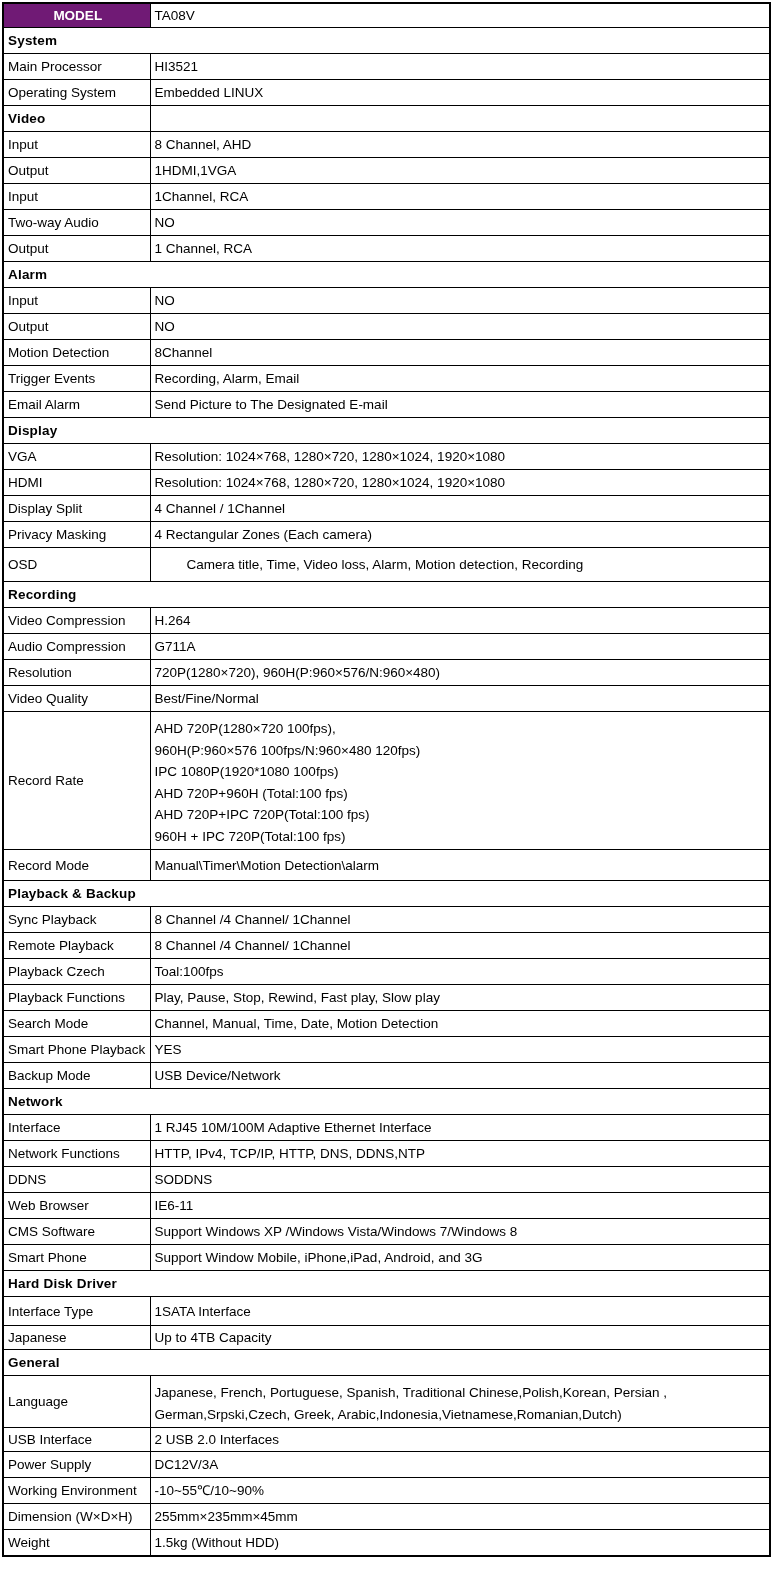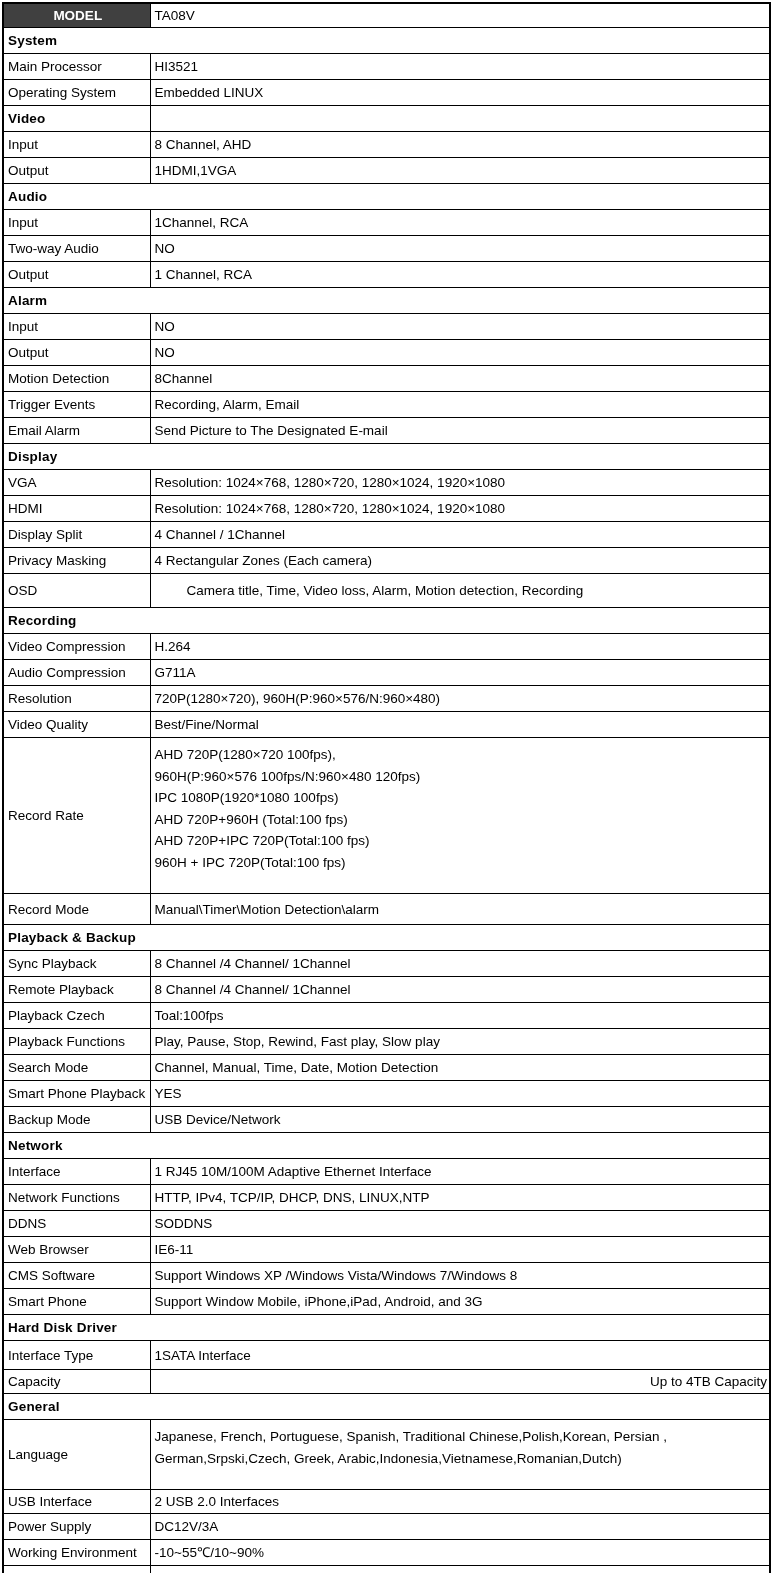--- a/index.html
+++ b/index.html
@@ -50,35 +50,35 @@
     font-size: 14px;
     text-align: center;
     padding: 0 2px;
   }
   td.model-value-cell { font-size: 13.5px; }
 
   td.value-cell.multiline {
     white-space: pre-line;
     line-height: 21.5px;
     padding-top: 6px;
-    padding-bottom: 20px;
+    padding-bottom: 2px;
   }
 </style>
 </head>
 <body>
 
 <div class="page">
   <table class="spec">
     <colgroup>
       <col class="c-label">
       <col class="c-value">
     </colgroup>
     <tbody id="spec-body">
       <tr class="model-row">
-        <td class="model-label-cell" style="background: #404040;">MODEL</td>
+        <td class="model-label-cell" style="background: #701a75;">MODEL</td>
         <td class="model-value-cell">TA08V</td>
       </tr>
 
     <tr>
           <td class="section-cell" colspan="2">System</td>
         </tr>
         <tr class="data-row">
           <td class="label-cell">Main Processor</td>
           <td class="value-cell">HI3521</td>
         </tr>
@@ -90,23 +90,20 @@
           <td class="section-cell">Video</td>
           <td class="section-cell"></td>
         </tr>
         <tr class="data-row">
           <td class="label-cell">Input</td>
           <td class="value-cell">8 Channel, AHD</td>
         </tr>
         <tr class="data-row">
           <td class="label-cell">Output</td>
           <td class="value-cell">1HDMI,1VGA</td>
-        </tr>
-        <tr>
-          <td class="section-cell" colspan="2">Audio</td>
         </tr>
         <tr class="data-row">
           <td class="label-cell">Input</td>
           <td class="value-cell">1Channel, RCA</td>
         </tr>
         <tr class="data-row">
           <td class="label-cell">Two-way Audio</td>
           <td class="value-cell">NO</td>
         </tr>
         <tr class="data-row">
@@ -224,21 +221,21 @@
         </tr>
         <tr>
           <td class="section-cell" colspan="2">Network</td>
         </tr>
         <tr class="data-row">
           <td class="label-cell">Interface</td>
           <td class="value-cell">1 RJ45 10M/100M Adaptive Ethernet Interface</td>
         </tr>
         <tr class="data-row">
           <td class="label-cell">Network Functions</td>
-          <td class="value-cell">HTTP, IPv4, TCP/IP, DHCP, DNS, LINUX,NTP</td>
+          <td class="value-cell">HTTP, IPv4, TCP/IP, HTTP, DNS, DDNS,NTP</td>
         </tr>
         <tr class="data-row">
           <td class="label-cell">DDNS</td>
           <td class="value-cell">SODDNS</td>
         </tr>
         <tr class="data-row">
           <td class="label-cell">Web Browser</td>
           <td class="value-cell">IE6-11</td>
         </tr>
         <tr class="data-row">
@@ -250,22 +247,22 @@
           <td class="value-cell">Support Window Mobile, iPhone,iPad, Android, and 3G</td>
         </tr>
         <tr>
           <td class="section-cell" colspan="2">Hard Disk Driver</td>
         </tr>
         <tr class="data-row">
           <td class="label-cell" style="height: 29px; margin-left: 30px;">Interface Type</td>
           <td class="value-cell" style="height: 29px;">1SATA Interface</td>
         </tr>
         <tr class="data-row">
-          <td class="label-cell" style="height: 23px;">Capacity</td>
-          <td class="value-cell" style="height: 23px; text-align: right;">Up to 4TB Capacity</td>
+          <td class="label-cell" style="height: 23px;">Japanese</td>
+          <td class="value-cell" style="height: 23px;">Up to 4TB Capacity</td>
         </tr>
         <tr>
           <td class="section-cell" colspan="2">General</td>
         </tr>
         <tr class="data-row">
           <td class="label-cell" style="height: 45px;">Language</td>
           <td class="value-cell multiline" style="height: 45px;">Japanese, French, Portuguese, Spanish, Traditional Chinese,Polish,Korean,  Persian  , German,Srpski,Czech, Greek, Arabic,Indonesia,Vietnamese,Romanian,Dutch)</td>
         </tr>
         <tr class="data-row">
           <td class="label-cell" style="height: 23px;">USB Interface</td>

